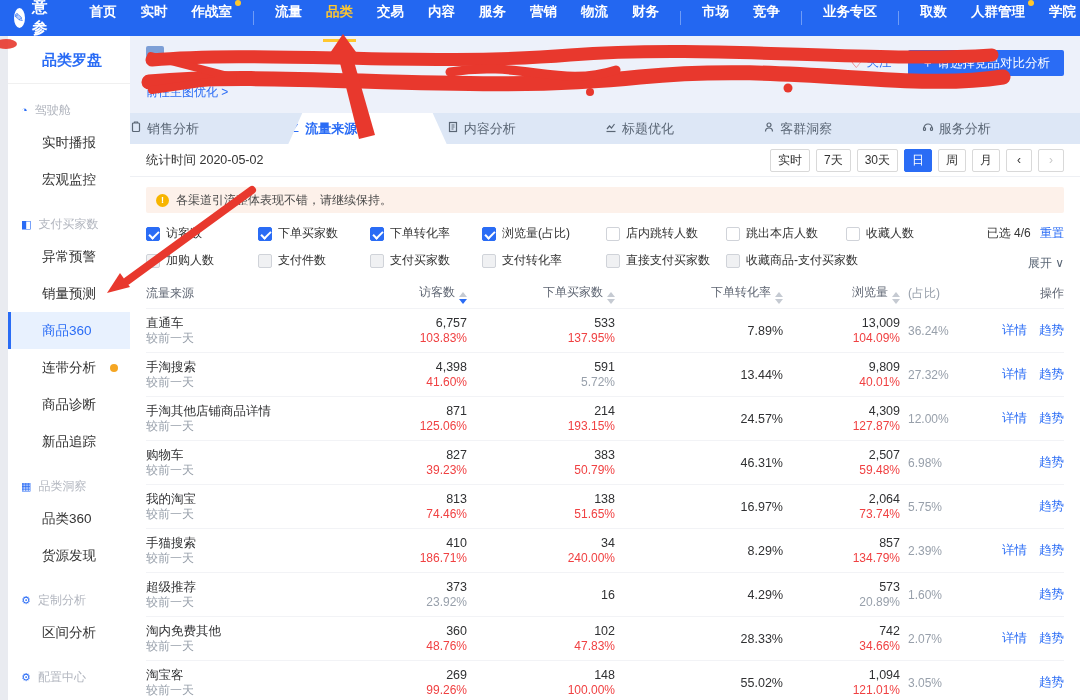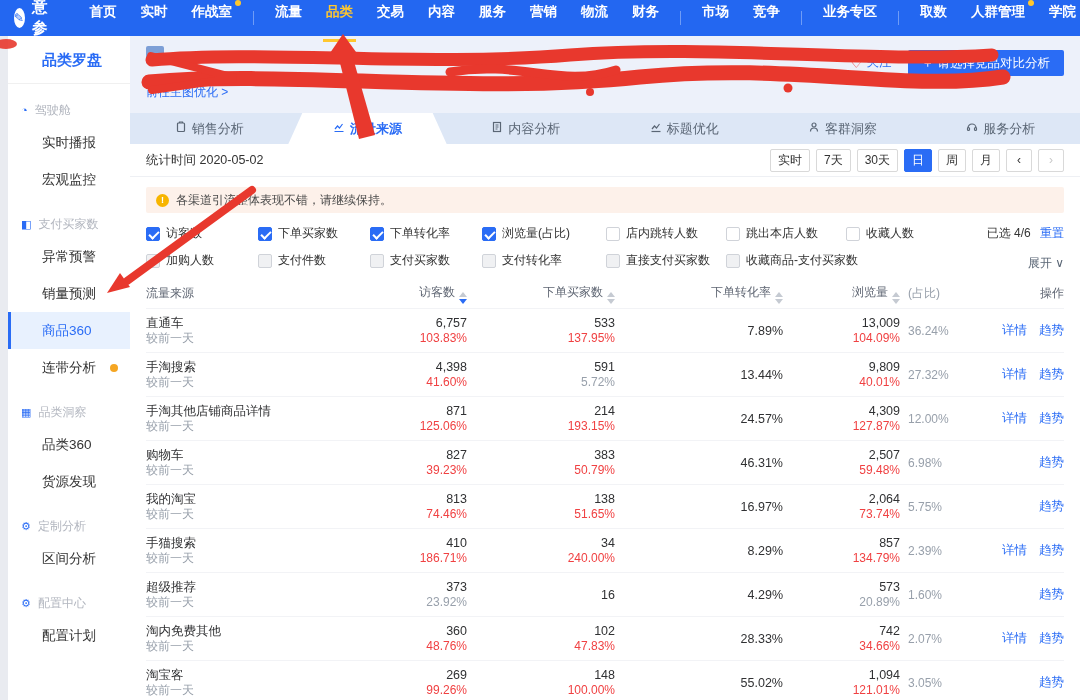--- a/index.html
+++ b/index.html
@@ -29,21 +29,21 @@
   
   .main{position:absolute;left:130px;top:36px;right:0;bottom:0;display:flex;flex-direction:column;background:#fff}
   .prod-header{height:77px;background:#edf1fa;padding:10px 16px 8px;display:flex;justify-content:space-between;flex-shrink:0}
   .thumb{width:18px;height:18px;background:#7d9fd6;border-radius:2px;display:inline-block}
   .goto{display:inline-block;margin-top:16px;color:var(--accent);font-size:12px;cursor:pointer;text-decoration:none}
   .ph-right{display:flex;align-items:flex-start;gap:16px;padding-top:4px}
   .follow{display:flex;align-items:center;gap:4px;font-size:12.5px;color:var(--accent);cursor:pointer;margin-top:4px}
   .heart{color:var(--red);font-size:14px}
   .cmp-btn{height:26px;padding:0 14px;background:var(--accent);color:#fff;border:none;border-radius:2px;font-size:12.5px;cursor:pointer}
   .tab-bar{height:31px;background:#dde7f6;display:flex;flex-shrink:0}
-  .tab{flex:1;display:flex;align-items:center;justify-content:center;gap:5px;font-size:13px;color:#5a6675;cursor:pointer}
+  .tab{flex:1;display:flex;align-items:center;gap:5px;font-size:13px;color:#5a6675;cursor:pointer}
   .tab svg{width:12px;height:12px;stroke:currentColor;fill:none;stroke-width:1.2}
   .tab.active{background:#fff;color:var(--accent);font-weight:bold;clip-path:polygon(14px 0,calc(100% - 14px) 0,100% 100%,0 100%)}
   .content{flex:1;background:#fff;overflow:hidden}
   .stat-row{height:33px;display:flex;align-items:center;justify-content:space-between;padding:0 16px;border-bottom:1px solid #eef0f4}
   .stat-left{font-size:12.5px;color:#333}
   .ranges{display:flex;gap:6px}
   .rbtn{min-width:26px;height:23px;padding:0 7px;border:1px solid #d9d9d9;border-radius:2px;background:#fff;font-size:12px;color:#333;display:flex;align-items:center;justify-content:center;cursor:pointer}
   .rbtn.active{background:var(--accent);border-color:var(--accent);color:#fff}
   .rbtn.disabled{color:#c8c8c8;cursor:default}
   .alert{margin:10px 16px 4px;background:#fdf1ea;border-radius:2px;height:26px;display:flex;align-items:center;gap:7px;padding:0 10px;font-size:12px;color:#4a4a4a}
@@ -136,20 +136,22 @@
         </div>
         <div class="sgroup">
           <div class="sglabel">
             <span class="gicon">◧</span>
             <span>支付买家数</span>
           </div>
           <div class="sitem">异常预警</div>
           <div class="sitem">销量预测</div>
           <div class="sitem active">商品360</div>
           <div class="sitem">连带分析<i class="odot"></i></div>
+          <div class="sitem">商品诊断</div>
+          <div class="sitem">新品追踪</div>
         </div>
         <div class="sgroup">
           <div class="sglabel">
             <span class="gicon">▦</span>
             <span>品类洞察</span>
           </div>
           <div class="sitem">品类360</div>
           <div class="sitem">货源发现</div>
         </div>
         <div class="sgroup">

